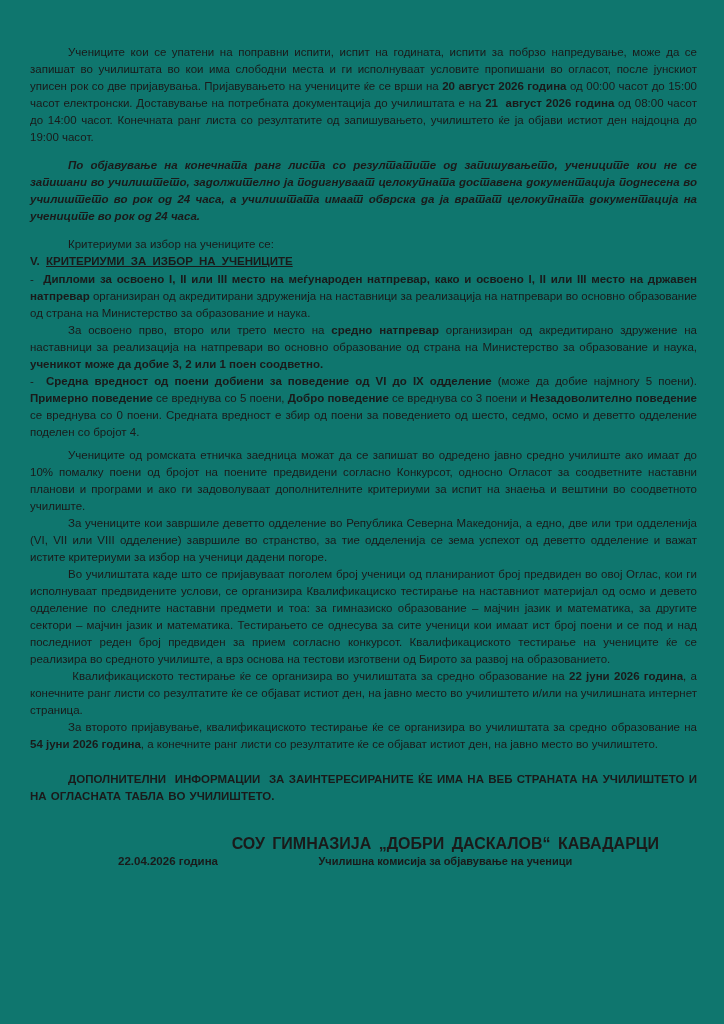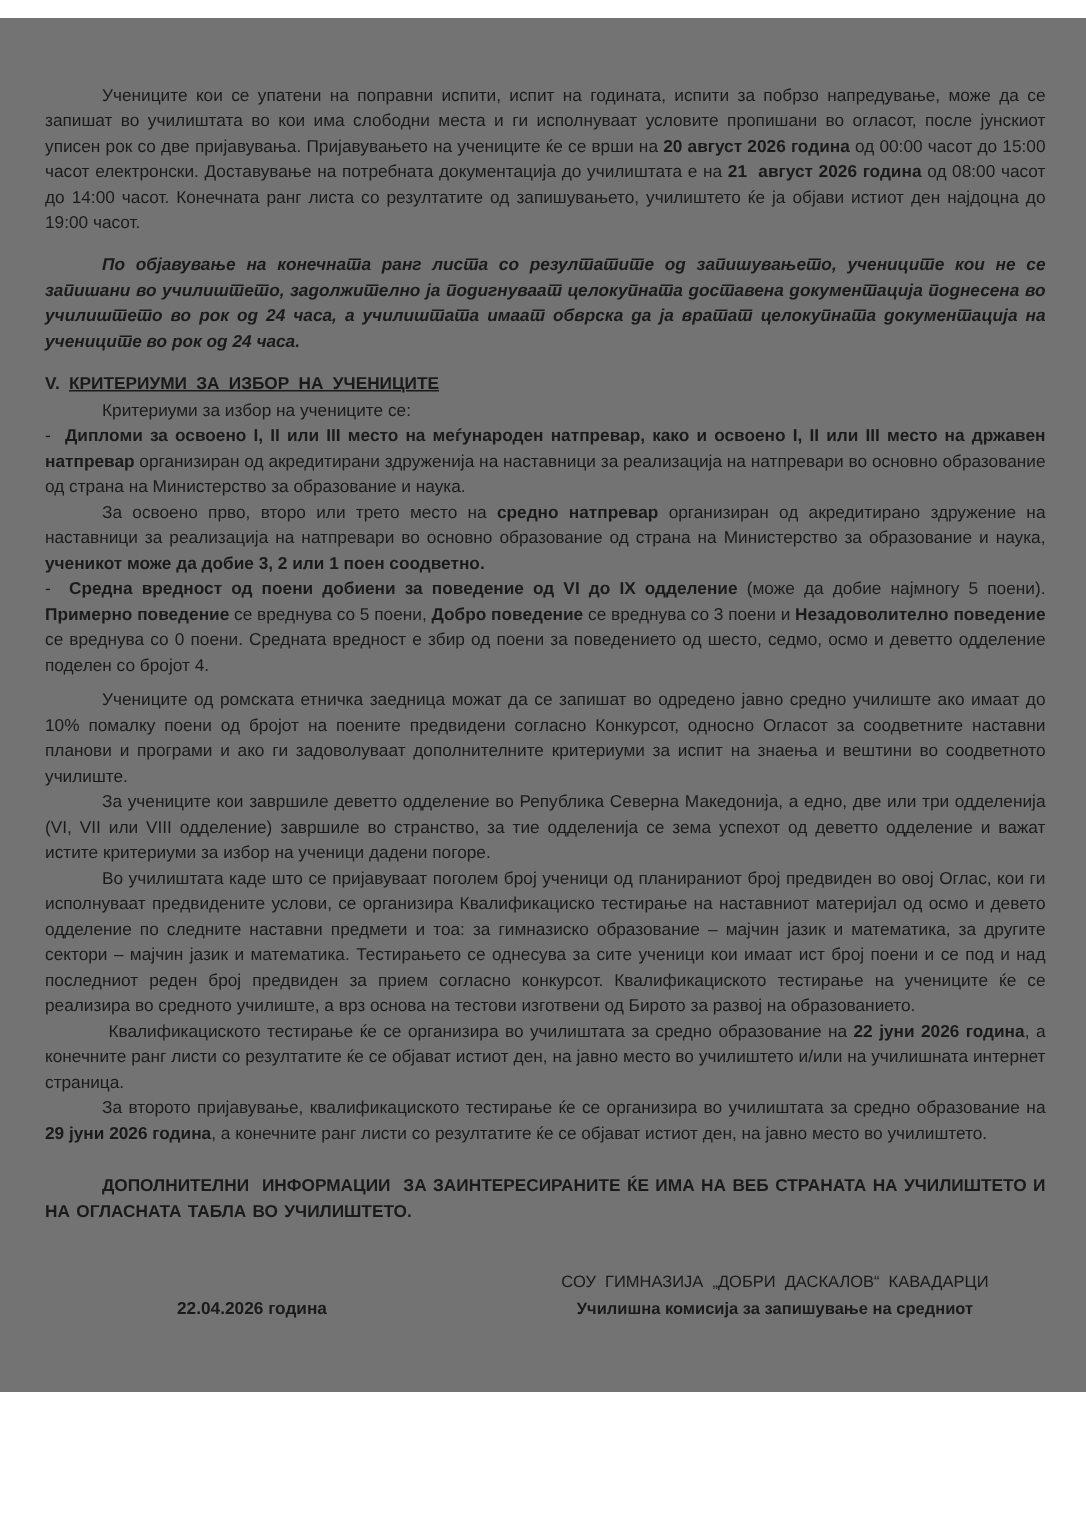--- a/index.html
+++ b/index.html
@@ -3,23 +3,23 @@
 <meta charset="utf-8">
 <style>
   html, body {
     margin: 0;
     padding: 0;
     background: #ffffff;
   }
   .page {
     position: relative;
     width: 724px;
-    height: 916px;
-    margin: 12px auto;
-    background: #737373;
+    height: 1024px;
+    margin: 0 auto;
+    background: #0f766e;
     box-sizing: border-box;
     padding: 44px 27px 0 30px;
     overflow: hidden;
     font-family: "Liberation Sans", "DejaVu Sans", sans-serif;
     font-size: 11.5px;
     line-height: 17px;
     color: #1a1a1a;
     -webkit-font-smoothing: antialiased;
   }
   .doc-body p.para {
@@ -58,51 +58,51 @@
   }
   .footer .date {
     font-weight: 700;
     font-size: 11.5px;
     white-space: nowrap;
   }
   .footer .signature {
     text-align: center;
   }
   .footer .org {
-    font-weight: 400;
-    font-size: 11px;
+    font-weight: 700;
+    font-size: 16px;
     word-spacing: 3px;
     white-space: nowrap;
   }
   .footer .committee {
     font-weight: 700;
     font-size: 11px;
     margin-top: 1px;
     white-space: nowrap;
   }
 </style>
 </head>
 <body>
 
 <div class="page">
   <div class="doc-body">
       <p class="para indent mb-md">Учениците кои се упатени на поправни испити, испит на годината, испити за побрзо напредување, може да се запишат во училиштата во кои има слободни места и ги исполнуваат условите пропишани во огласот, после јунскиот уписен рок со две пријавувања. Пријавувањето на учениците ќе се врши на <span class="b ">20 август 2026 година</span> од 00:00 часот до 15:00 часот електронски. Доставување на потребната документација до училиштата е на <span class="b ">21&nbsp; август 2026 година</span> од 08:00 часот до 14:00 часот. Конечната ранг листа со резултатите од запишувањето, училиштето ќе ја објави истиот ден најдоцна до 19:00 часот.</p>
       <p class="para indent bold-all mb-md">По објавување на конечната ранг листа со резултатите од запишувањето, учениците кои не се запишани во училиштето, задолжително ја подигнуваат целокупната доставена документација поднесена во училиштето во рок од 24 часа, а училиштата имаат обврска да ја вратат целокупната документација на учениците во рок од 24 часа.</p>
+      <p class="para indent">Критериуми за избор на учениците се:</p>
       <p class="para heading"><span class="b ">V. </span><span class="b u">КРИТЕРИУМИ ЗА ИЗБОР НА УЧЕНИЦИТЕ</span></p>
-      <p class="para indent">Критериуми за избор на учениците се:</p>
       <p class="para">-&nbsp; <span class="b ">Дипломи за освоено I, II или III место на меѓународен натпревар, како и освоено I, II или III место на државен натпревар</span> организиран од акредитирани здруженија на наставници за реализација на натпревари во основно образование од страна на Министерство за образование и наука.</p>
       <p class="para indent">За освоено прво, второ или трето место на <span class="b ">средно натпревар</span> организиран од акредитирано здружение на наставници за реализација на натпревари во основно образование од страна на Министерство за образование и наука, <span class="b ">ученикот може да добие 3, 2 или 1 поен соодветно.</span></p>
       <p class="para mb-sm">-&nbsp; <span class="b ">Средна вредност од поени добиени за поведение од VI до IX одделение</span> (може да добие најмногу 5 поени). <span class="b ">Примерно поведение</span> се вреднува со 5 поени, <span class="b ">Добро поведение</span> се вреднува со 3 поени и <span class="b ">Незадоволително поведение</span> се вреднува со 0 поени. Средната вредност е збир од поени за поведението од шесто, седмо, осмо и деветто одделение поделен со бројот 4.</p>
       <p class="para indent">Учениците од ромската етничка заедница можат да се запишат во одредено јавно средно училиште ако имаат до 10% помалку поени од бројот на поените предвидени согласно Конкурсот, односно Огласот за соодветните наставни планови и програми и ако ги задоволуваат дополнителните критериуми за испит на знаења и вештини во соодветното училиште.</p>
       <p class="para indent">За учениците кои завршиле деветто одделение во Република Северна Македонија, а едно, две или три одделенија (VI, VII или VIII одделение) завршиле во странство, за тие одделенија се зема успехот од деветто одделение и важат истите критериуми за избор на ученици дадени погоре.</p>
       <p class="para indent">Во училиштата каде што се пријавуваат поголем број ученици од планираниот број предвиден во овој Оглас, кои ги исполнуваат предвидените услови, се организира Квалификациско тестирање на наставниот материјал од осмо и девето одделение по следните наставни предмети и тоа: за гимназиско образование – мајчин јазик и математика, за другите сектори – мајчин јазик и математика. Тестирањето се однесува за сите ученици кои имаат ист број поени и се под и над последниот реден број предвиден за прием согласно конкурсот. Квалификациското тестирање на учениците ќе се реализира во средното училиште, а врз основа на тестови изготвени од Бирото за развој на образованието.</p>
       <p class="para indent">&nbsp;Квалификациското тестирање ќе се организира во училиштата за средно образование на <span class="b ">22 јуни 2026 година</span>, а конечните ранг листи со резултатите ќе се објават истиот ден, на јавно место во училиштето и/или на училишната интернет страница.</p>
-      <p class="para indent mb-lg">За второто пријавување, квалификациското тестирање ќе се организира во училиштата за средно образование на <span class="b ">29 јуни 2026 година</span>, а конечните ранг листи со резултатите ќе се објават истиот ден, на јавно место во училиштето.</p>
+      <p class="para indent mb-lg">За второто пријавување, квалификациското тестирање ќе се организира во училиштата за средно образование на <span class="b ">54 јуни 2026 година</span>, а конечните ранг листи со резултатите ќе се објават истиот ден, на јавно место во училиштето.</p>
       <p class="para indent caps">ДОПОЛНИТЕЛНИ&nbsp; ИНФОРМАЦИИ&nbsp; ЗА ЗАИНТЕРЕСИРАНИТЕ ЌЕ ИМА НА ВЕБ СТРАНАТА НА УЧИЛИШТЕТО И НА ОГЛАСНАТА ТАБЛА ВО УЧИЛИШТЕТО.</p>
     </div>
   <div class="footer">
     <div class="date">22.04.2026 година</div>
     <div class="signature">
       <div class="org">СОУ ГИМНАЗИЈА „ДОБРИ ДАСКАЛОВ“ КАВАДАРЦИ</div>
-      <div class="committee">Училишна комисија за запишување на средниот</div>
+      <div class="committee">Училишна комисија за објавување на ученици</div>
     </div>
   </div>
 </div>
 
 </body></html>

